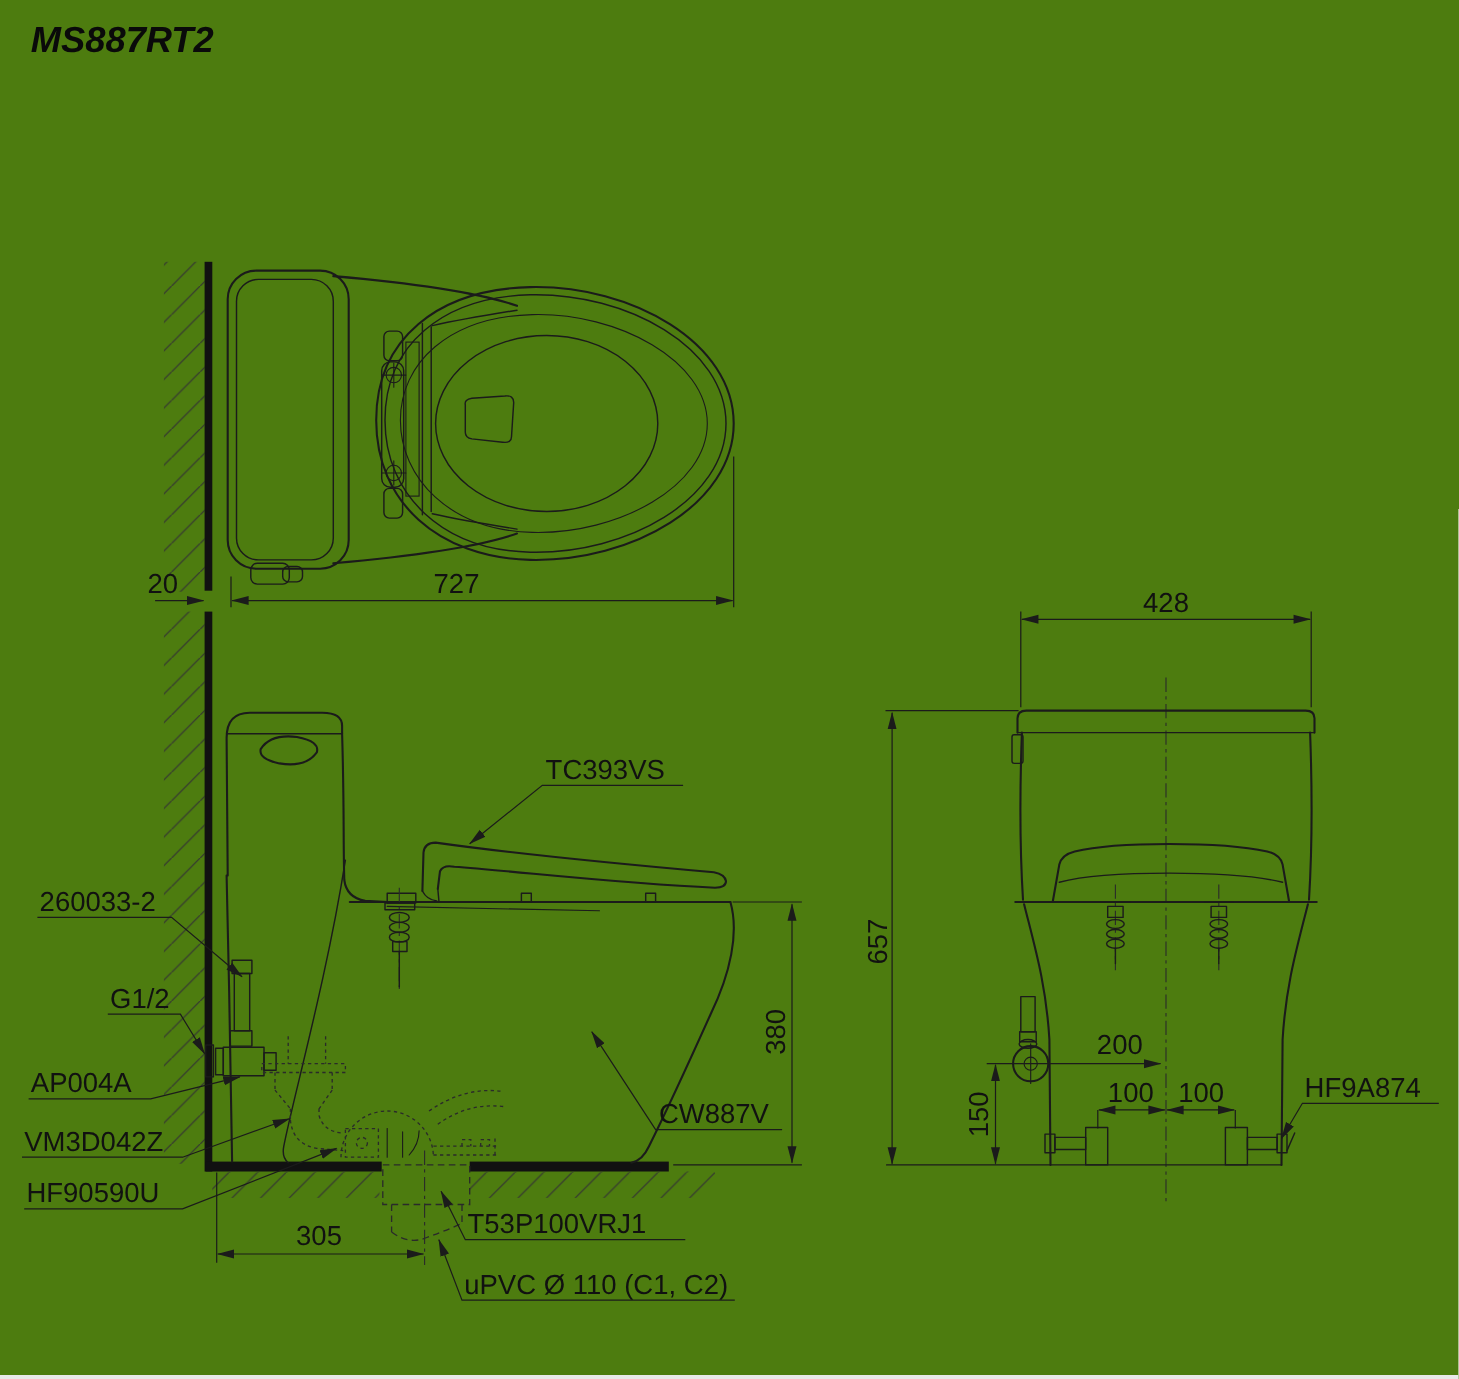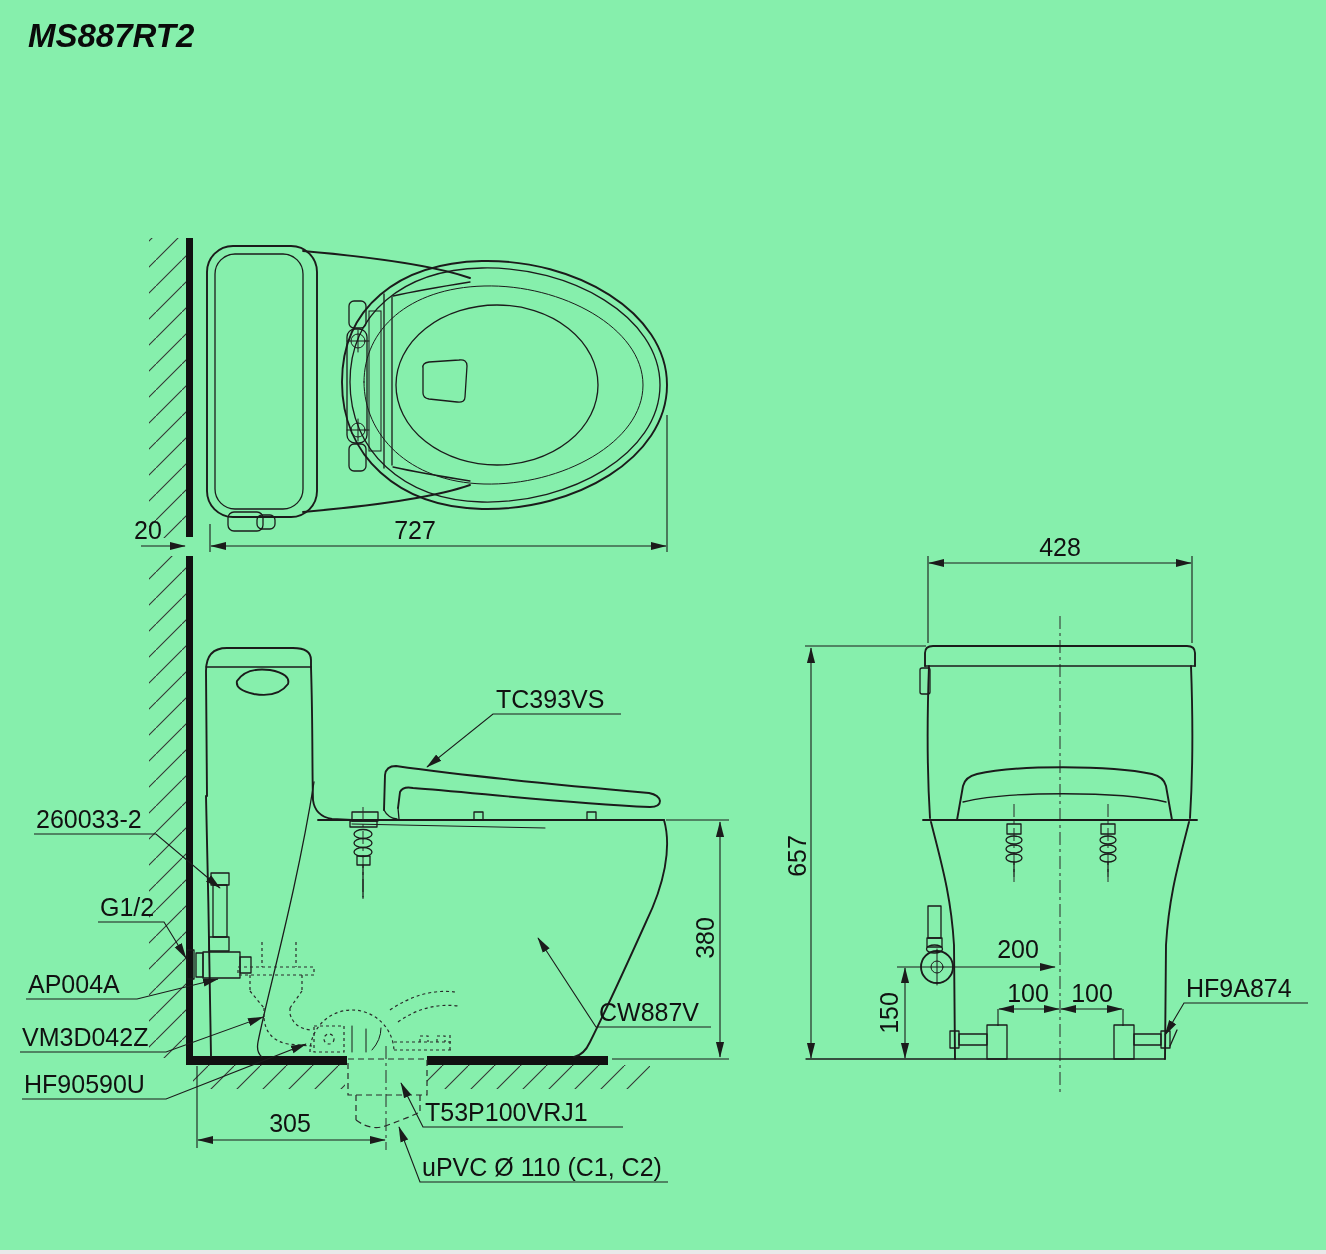--- a/index.html
+++ b/index.html
@@ -1,16 +1,16 @@
 <!DOCTYPE html>
 <html><head>
 <meta charset="utf-8">
 <style>
   html,body{margin:0;padding:0;background:#ffffff;}
-  #stage{position:relative;width:1326px;height:1254px;background:#86efac;overflow:hidden;
+  #stage{position:relative;width:1326px;height:1254px;background:#4d7c0f;overflow:hidden;
          font-family:"Liberation Sans","DejaVu Sans",sans-serif;}
   svg{display:block}
   .ln{fill:none;stroke:#1b1b1b;stroke-width:1.9;stroke-linecap:round;stroke-linejoin:round;}
   .md{fill:none;stroke:#1b1b1b;stroke-width:1.3;stroke-linecap:round;stroke-linejoin:round;}
   .thin{fill:none;stroke:#1b1b1b;stroke-width:1;stroke-linecap:round;}
   .dim{fill:none;stroke:#1b1b1b;stroke-width:1.1;}
   .dot{fill:none;stroke:#2a2a2a;stroke-width:1.2;stroke-dasharray:3,3;}
   .dash{fill:none;stroke:#2a2a2a;stroke-width:1.2;stroke-dasharray:6,4;}
   .cl{fill:none;stroke:#2a2a2a;stroke-width:1;stroke-dasharray:13,4,3,4;}
   .bar{fill:#111;stroke:none;}

